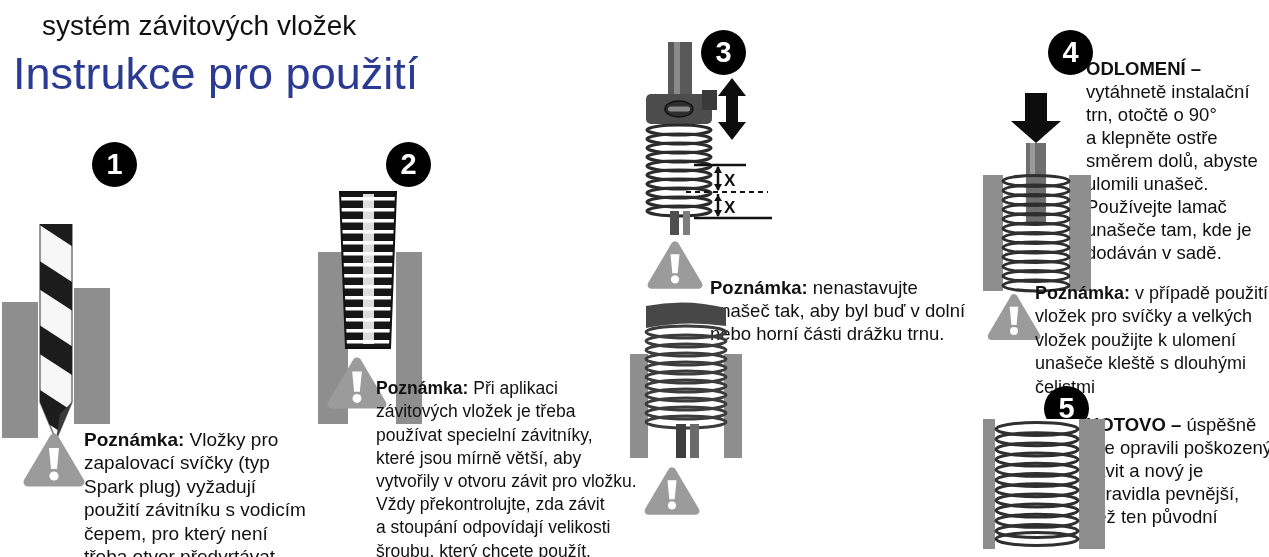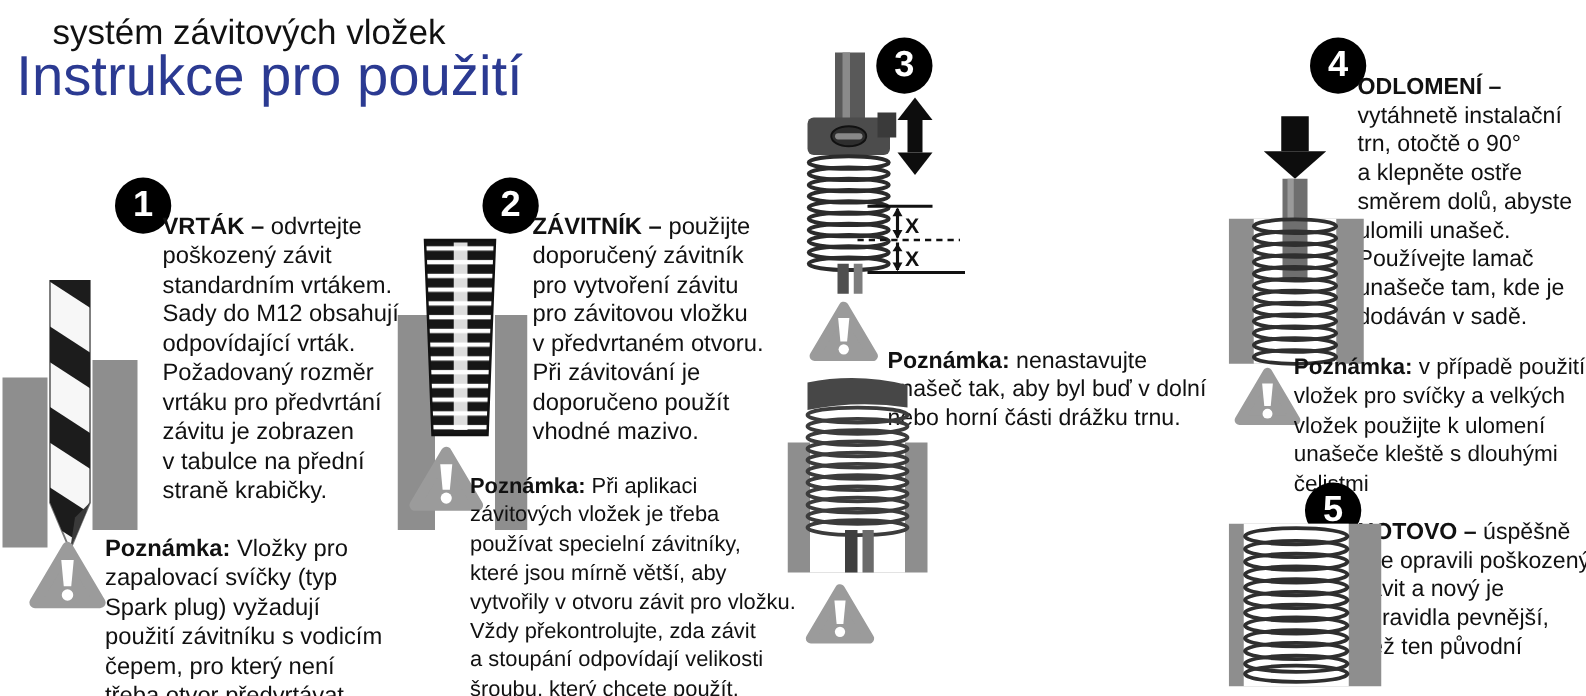--- a/index.html
+++ b/index.html
@@ -17,36 +17,24 @@
          display:flex;align-items:center;justify-content:center;
          font-weight:bold;font-size:29px;}
   svg text{font-family:"Liberation Sans",sans-serif;}
 </style>
 </head>
 <body>
 
 <div class="page">
 
   <div class="abs subtitle" style="left:42px;top:10px">systém závitových vložek</div>
-  <div class="abs main-title" style="left:13px;top:35px">Instrukce pro použití</div>
+  <div class="abs main-title" style="left:13px;top:48px">Instrukce pro použití</div>
 
   <div class="abs badge" style="left:92px;top:142px">
     <span>1</span>
-  </div>
-  <div class="abs step-text" style="left:130px;top:146px;width:225px;text-indent:16px">
-    <span class="bld">VRTÁK</span><span class="bld"> – </span><span>odvrtejte
-poškozený závit
-standardním vrtákem.
-Sady do M12 obsahují
-odpovídající vrták.
-Požadovaný rozměr
-vrtáku pro předvrtání
-závitu je zobrazen
-v tabulce na přední
-straně krabičky.</span>
   </div>
 
   <svg class="abs" style="left:0;top:224px" width="112" height="222" viewBox="0 0 112 222">
     <rect x="2" y="78" width="36" height="136" fill="#8e8e8e"></rect>
     <rect x="74" y="64" width="36" height="136" fill="#8e8e8e"></rect>
     <defs>
         <clipPath id="drillclip">
           <path d="M40 0 h32 v178 L56 216 L40 178 Z"></path>
         </clipPath>
       </defs>
@@ -71,30 +59,20 @@
     <span class="bld">Poznámka:</span><span> Vložky pro
 zapalovací svíčky (typ
 Spark plug) vyžadují
 použití závitníku s vodicím
 čepem, pro který není
 třeba otvor předvrtávat.</span>
   </div>
 
   <div class="abs badge" style="left:386px;top:142px">
     <span>2</span>
-  </div>
-  <div class="abs step-text" style="left:426px;top:146px;width:225px;text-indent:16px">
-    <span class="bld">ZÁVITNÍK</span><span class="bld"> – </span><span>použijte
-doporučený závitník
-pro vytvoření závitu
-pro závitovou vložku
-v předvrtaném otvoru.
-Při závitování je
-doporučeno použít
-vhodné mazivo.</span>
   </div>
 
   <svg class="abs" style="left:318px;top:190px" width="104" height="238" viewBox="0 0 104 238">
     <defs>
       <pattern id="tapth" width="10" height="11" patternUnits="userSpaceOnUse">
         <rect width="10" height="11" fill="#161616"></rect>
           <rect y="7" width="10" height="3.5" fill="#fff"></rect>
       </pattern>
     </defs>
     <rect x="0" y="62" width="104" height="172" fill="#8e8e8e"></rect>

